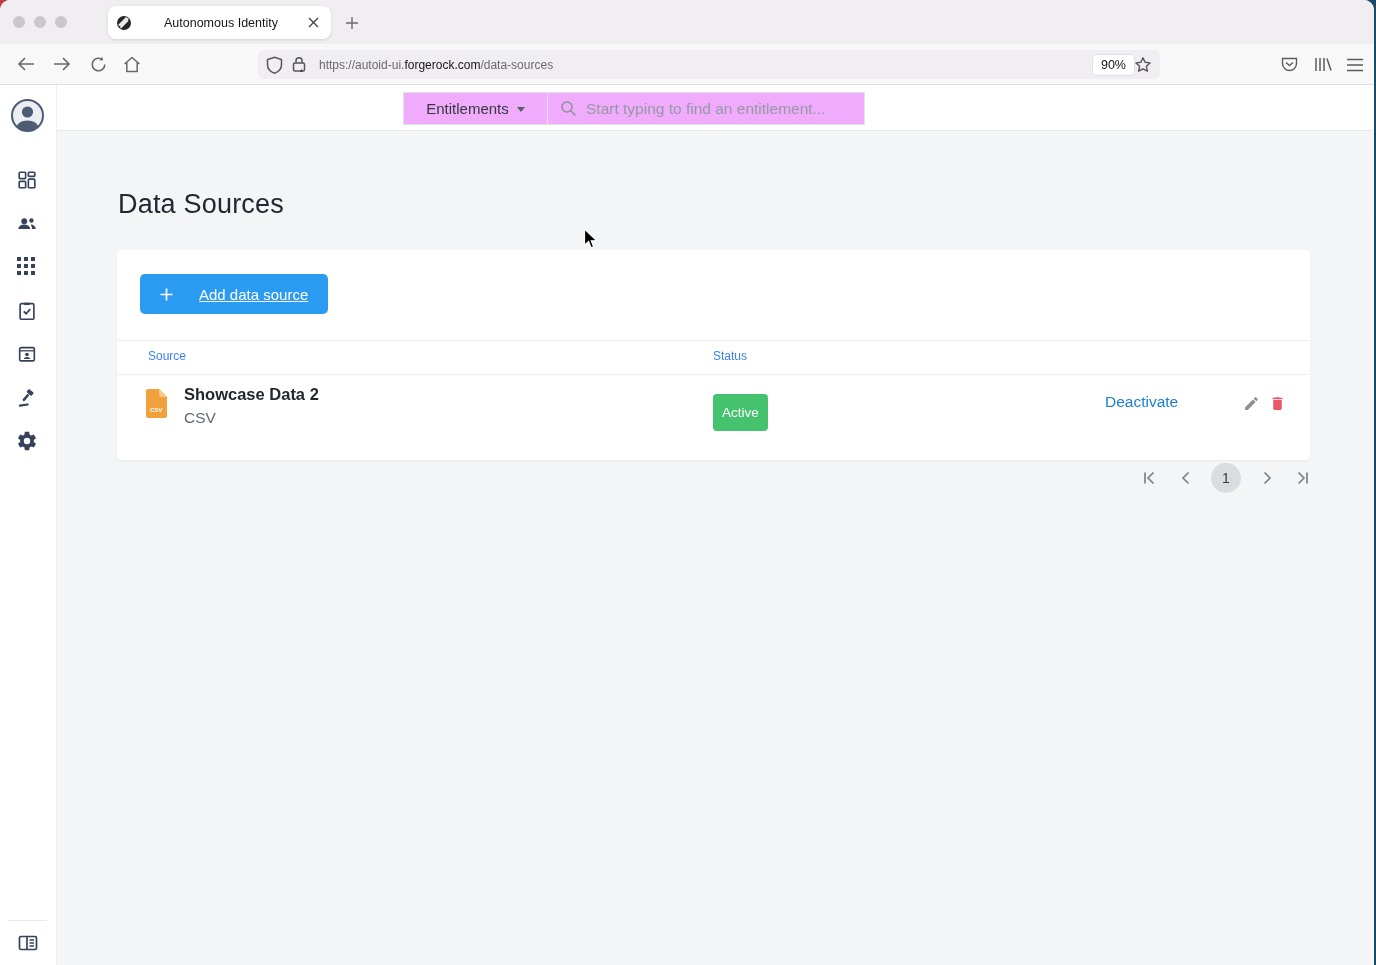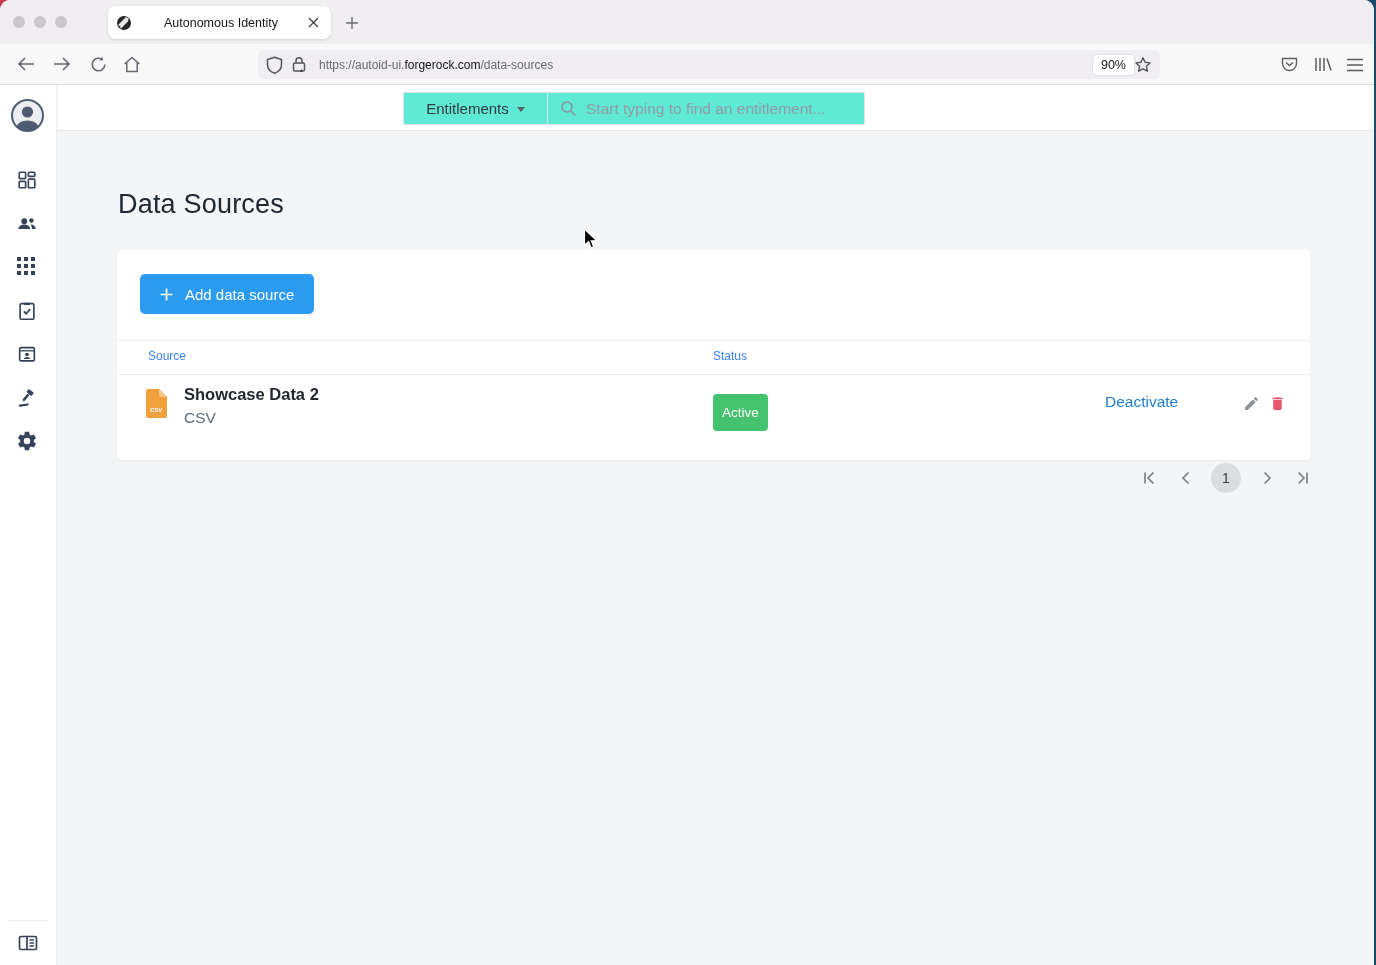--- a/index.html
+++ b/index.html
@@ -30,38 +30,38 @@
   .urlbar {
     position:absolute; left:258px; top:6px; width:902px; height:29px; background:#f0eef2;
     border-radius:6px; display:flex; align-items:center; padding:0 8px;
   }
   .url-text { font-size:12px; color:#69696f; margin-left:12px; flex:1; white-space:nowrap; overflow:hidden; }
   .url-text .domain { color:#15141a; }
   .zoom-pill { background:#fff; border-radius:4px; font-size:12.5px; color:#15141a; padding:3px 8px; box-shadow:0 0 0 1px rgba(0,0,0,.06); }
   .tb-right { position:absolute; right:10px; top:6px; height:29px; display:flex; align-items:center; gap:14px; color:#5b5b60; }
   
   .appbar { position:absolute; left:57px; top:85px; right:0; height:46px; background:#fff; border-bottom:1px solid #e7e9eb; }
-  .ctl-group { position:absolute; left:346px; top:7px; width:462px; height:33px; border:1px solid #dfe2e6; background:#5eead4; display:flex; align-items:stretch; }
+  .ctl-group { position:absolute; left:346px; top:7px; width:462px; height:33px; border:1px solid #dfe2e6; background:#f0abfc; display:flex; align-items:stretch; }
   .dd { width:144px; border-right:1px solid #dfe2e6; display:flex; align-items:center; justify-content:center; gap:8px; font-size:15px; color:#35393e; }
   .caret { width:0; height:0; border-left:4.5px solid transparent; border-right:4.5px solid transparent; border-top:5px solid #5a5e63; margin-top:2px; }
   .searchbox { flex:1; display:flex; align-items:center; padding-left:12px; gap:9px; }
   .searchbox input { border:none; outline:none; flex:1; font-size:15.5px; color:#3a3f44; font-family:"Liberation Sans",sans-serif; background:transparent; }
   .searchbox input::placeholder { color:#949aa2; }
   .sidebar { position:absolute; left:0; top:85px; width:57px; bottom:0; background:#fff; border-right:1px solid #eceef0; }
   .avatar { position:absolute; left:11px; top:14px; width:33px; height:33px; }
   .sb-icon { position:absolute; left:16px; width:22px; height:22px; color:#35425a; }
   .sb-divider { position:absolute; left:8px; right:9px; top:835px; height:1px; background:#e8eaed; }
   .sb-toggle { position:absolute; left:18px; top:850px; width:20px; height:16px; color:#35425a; }
   .content { position:absolute; left:57px; top:131px; right:0; bottom:0; background:#f3f5f6; }
   .page-title { position:absolute; left:61px; top:58px; font-size:27px; font-weight:500; color:#202832; letter-spacing:.2px; }
   .card { position:absolute; left:60px; top:119px; width:1193px; height:210px; background:#fff; border-radius:4px; box-shadow:0 1px 2px rgba(40,50,60,.06); }
   .add-btn {
     position:absolute; left:23px; top:24px; height:40px; padding:0 20px; background:#2b9bf2; color:#fff;
     border:none; border-radius:5px; font-size:15px; font-family:"Liberation Sans",sans-serif;
-    display:flex; align-items:center; gap:12px; cursor:pointer;
+    display:flex; align-items:center; gap:26px; cursor:pointer;text-decoration:underline;
   }
   .thead { position:absolute; left:0; right:0; top:90px; height:35px; border-top:1px solid #eceef0; border-bottom:1px solid #eceef0; }
   .th { position:absolute; top:8px; font-size:12px; font-weight:400; color:#3b82f6; }
   .th-source{left:31px}.th-status{left:596px}
   .trow { position:absolute; left:0; right:0; top:126px; height:83px; }
   .csv-file { position:absolute; left:29px; top:13px; width:23px; height:29px; }
   .row-name { position:absolute; left:67px; top:9px; font-size:16.5px; font-weight:700; color:#23282e; }
   .row-type { position:absolute; left:67px; top:33px; font-size:15.5px; color:#5e6a76; }
   .badge { position:absolute; left:596px; top:18px; background:#45c26d; color:#fff; font-size:13.5px; padding:11px 9px; border-radius:4px; }
   .action-link { position:absolute; left:988px; top:17px; font-size:15.5px; color:#1c7ed2; cursor:pointer; }

